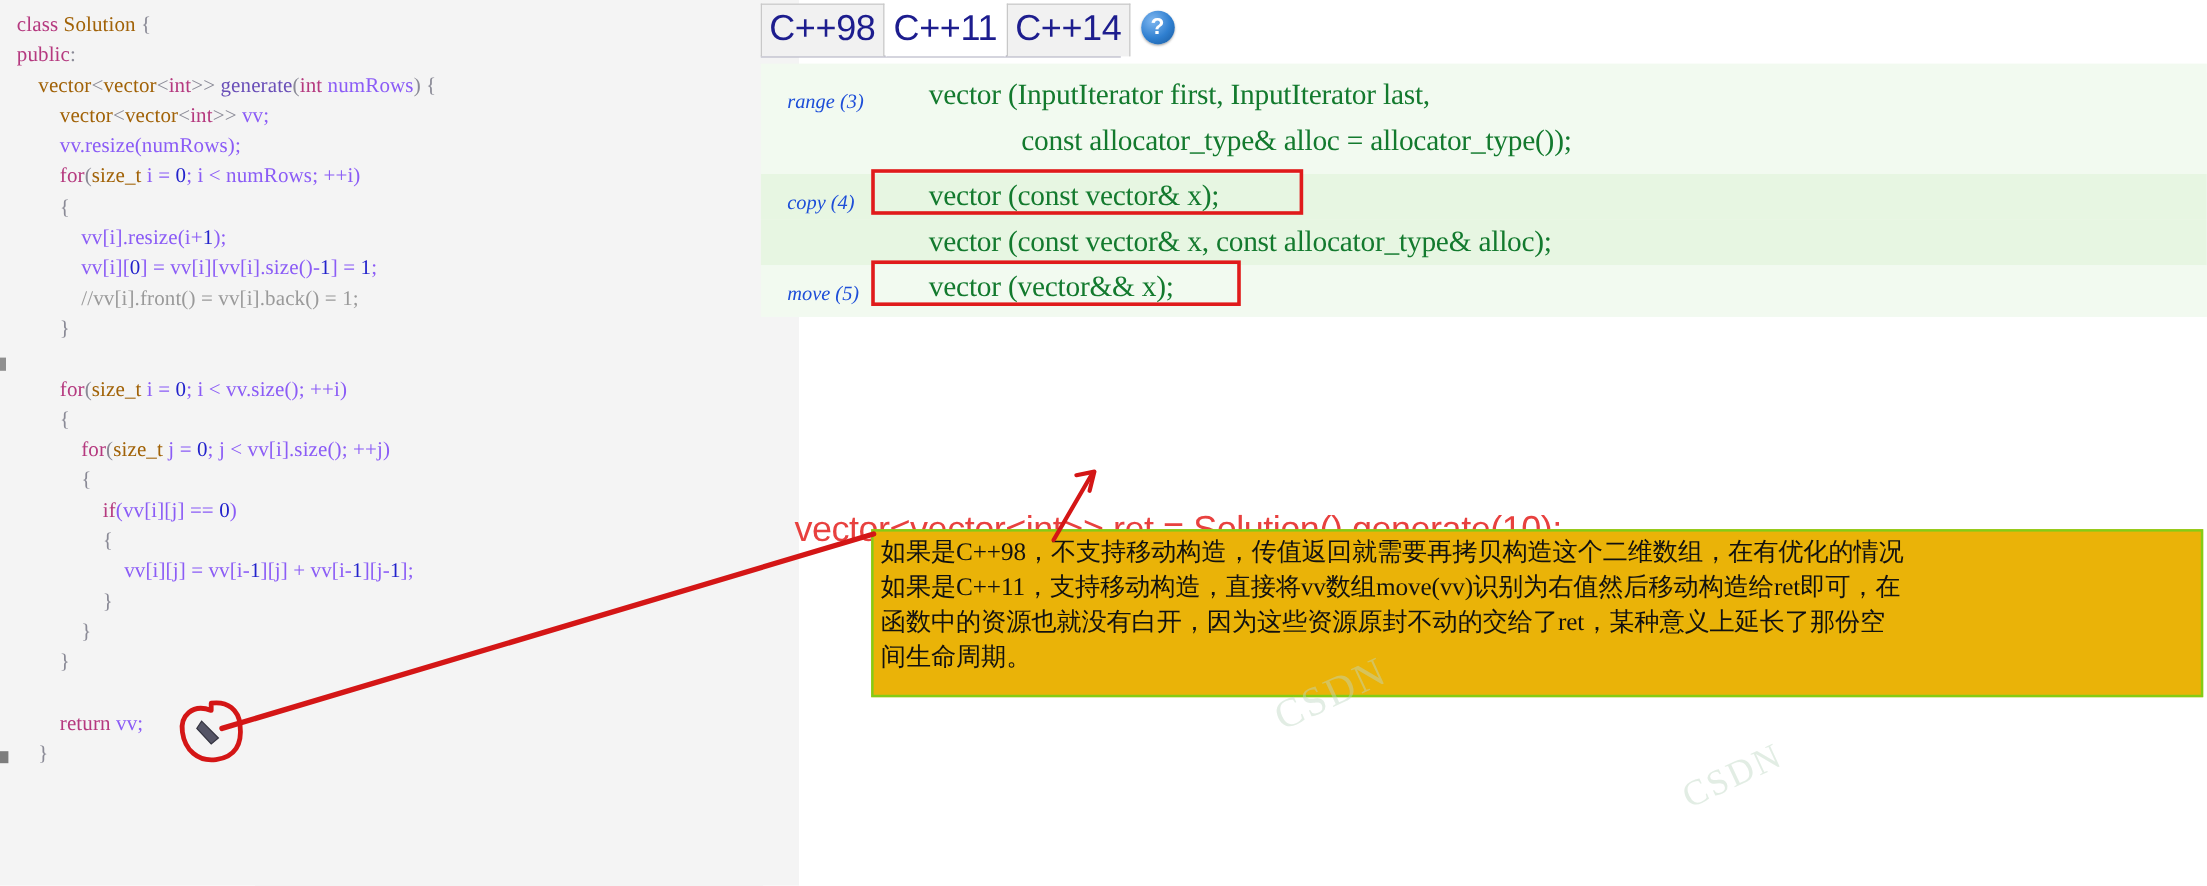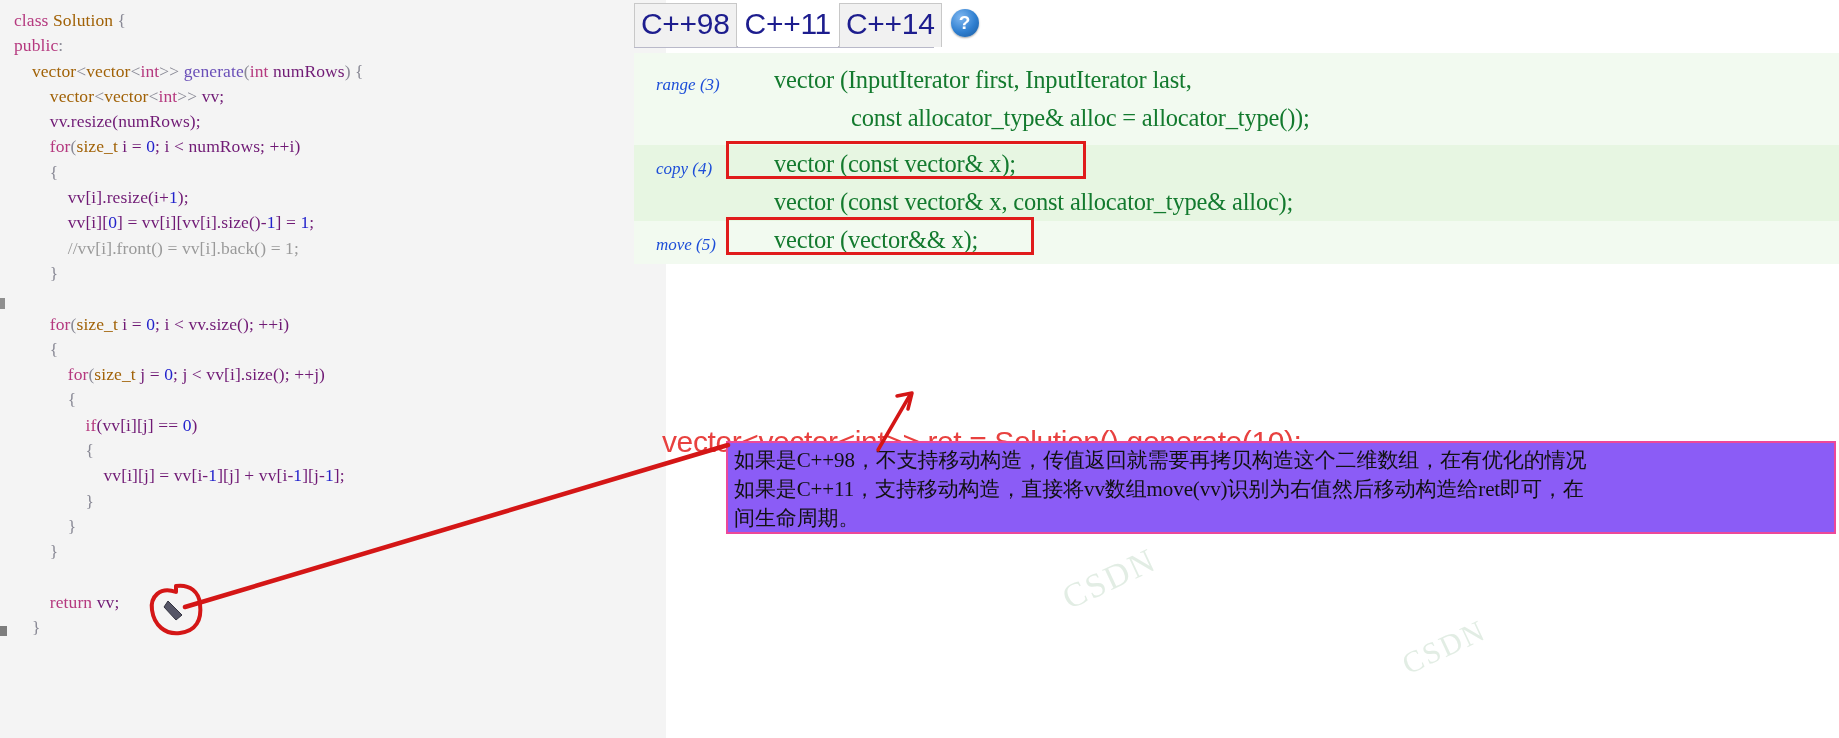--- a/index.html
+++ b/index.html
@@ -35,21 +35,21 @@
     white-space: pre;
     color: #404c5c;
     letter-spacing: .1px;
   }
   .code-line { height: 25.3px; }
   .kw   { color: #b5397f; }
   .ty   { color: #a16207; }
   .fn   { color: #6a4fb8; }
   .num  { color: #2222cc; }
   .cmt  { color: #9a9a9a; }
-  .plain{ color: #701a75; }
+  .plain{ color: #8b5cf6; }
   .brk  { color: #8a8a96; }
 
   
   #stray-mark-left {
     position: absolute;
     left: 0px;
     top: 298px;
     width: 5px;
     height: 11px;
     background: #8f8f8f;
@@ -172,23 +172,23 @@
     white-space: nowrap;
     letter-spacing: -0.4px;
   }
 
   
   #note-box {
     position: absolute;
     left: 726px;
     top: 441px;
     width: 1110px;
-    height: 93px;
-    border: 2px solid #ec4899;
-    background: #8b5cf6;
+    height: 140px;
+    border: 2px solid #84cc16;
+    background: #eab308;
     box-sizing: border-box;
     padding: 3px 4px 2px 6px;
   }
   #note-box .note-line {
     font-family: "Liberation Serif", serif;
     font-size: 21px;
     line-height: 29px;
     color: #111111;
     white-space: nowrap;
     letter-spacing: -0.1px;
@@ -255,20 +255,21 @@
     </div>
     <div class="redbox" style="left: 92px; top: 88px; width: 360px; height: 38px;"></div>
     <div class="redbox" style="left: 92px; top: 164px; width: 308px; height: 38px;"></div>
   </div>
 
 <div id="red-code-line">vector&lt;vector&lt;int&gt;&gt; ret = Solution().generate(10);</div>
 
 <div id="note-box">
   <div class="note-line">如果是C++98，不支持移动构造，传值返回就需要再拷贝构造这个二维数组，在有优化的情况</div>
   <div class="note-line">如果是C++11，支持移动构造，直接将vv数组move(vv)识别为右值然后移动构造给ret即可，在</div>
+  <div class="note-line">函数中的资源也就没有白开，因为这些资源原封不动的交给了ret，某种意义上延长了那份空</div>
   <div class="note-line">间生命周期。</div>
 </div>
 
 <svg id="annotations" viewBox="0 0 1839 738" xmlns="http://www.w3.org/2000/svg">
 
   <path d="M 728 445 L 185 607" stroke="#d41616" stroke-width="4.5" fill="none" stroke-linecap="round"></path>
 
   <path d="M 176 592 C 160 586 150 597 152 610 C 154 625 165 635 180 633
            C 196 631 202 620 200 604 C 199 592 190 584 176 586 Z" stroke="#d41616" stroke-width="4" fill="none" stroke-linejoin="round"></path>
 

